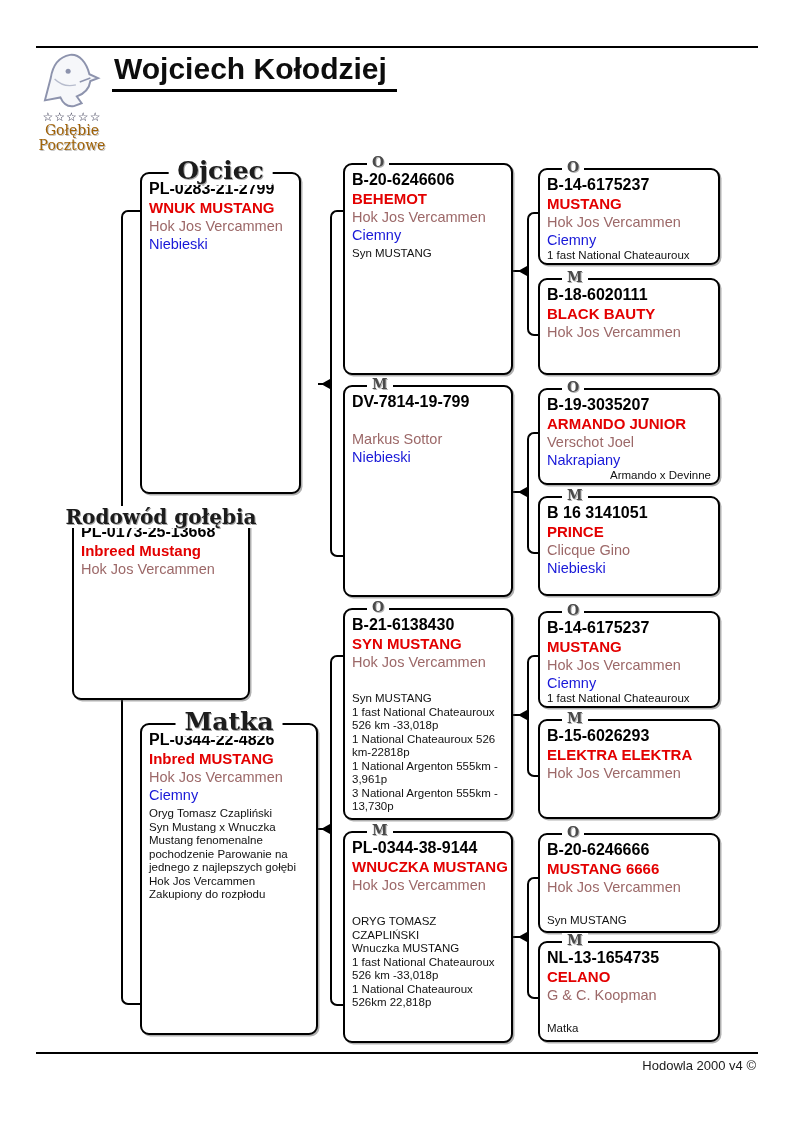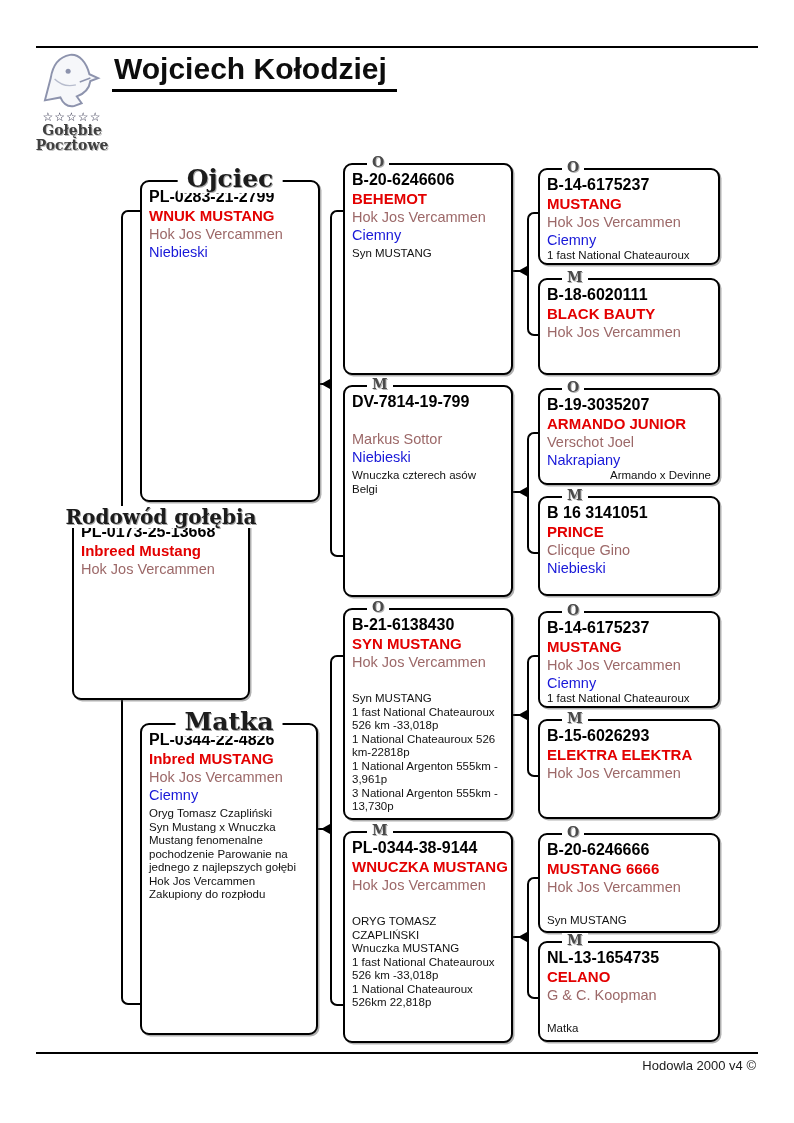--- a/index.html
+++ b/index.html
@@ -2,21 +2,21 @@
 <html><head>
 <meta charset="utf-8">
 <style>
   html,body{margin:0;padding:0;background:#fff;}
   .page{position:relative;width:794px;height:1123px;background:#fff;overflow:hidden;
         font-family:"Liberation Sans", sans-serif;color:#000;}
   .rule{position:absolute;border-top:2px solid #000;height:0;}
   
   .logo{position:absolute;left:28px;top:52px;width:88px;text-align:center;line-height:1.05;}
   .logo-stars{font-size:12px;color:#23233f;letter-spacing:1px;margin-top:-3px;}
-  .logo-name{font-family:"DejaVu Serif", serif;font-weight:bold;font-size:14px;color:#404040;
+  .logo-name{font-family:"DejaVu Serif", serif;font-weight:normal;font-size:14px;color:#a16207;
              text-shadow:1px 1px 0 #c0c0c0;}
   .main-title{position:absolute;left:112px;top:52px;font-size:30px;font-weight:bold;color:#0d0d0d;
               border-bottom:3px solid #000;padding:0 10px 3px 2px;white-space:nowrap;}
   
   .pbox{position:absolute;background:#fff;border:2px solid #000;border-radius:9px;
         padding:5px 7px;box-sizing:border-box;box-shadow:1.5px 1.5px 0 rgba(80,80,80,.45);z-index:2;}
   .boxtitle{position:absolute;top:-17px;left:50%;transform:translateX(-50%);background:#fff;
             padding:0 9px;font-family:"DejaVu Serif", serif;font-weight:bold;font-size:25px;
             color:#1c1c1c;white-space:nowrap;text-shadow:1px 1px 0 #a8a8a8;line-height:1.1;}
   .boxtitle.small{font-size:20px;top:-11px;}
@@ -79,21 +79,21 @@
   <div class="cline arrow-left" style="left:518px;top:487px;"></div>
 
   <div class="cline bracket" style="left:527px;top:655px;width:11px;height:118px;"></div>
   <div class="cline hline" style="left:513px;top:714px;width:14px;"></div>
   <div class="cline arrow-left" style="left:518px;top:710px;"></div>
 
   <div class="cline bracket" style="left:527px;top:877px;width:11px;height:118px;"></div>
   <div class="cline hline" style="left:513px;top:936px;width:14px;"></div>
   <div class="cline arrow-left" style="left:518px;top:932px;"></div>
 
-  <div class="pbox" style="left:140px;top:180px;width:180px;height:322px;">
+  <div class="pbox" style="left:140px;top:172px;width:161px;height:322px;">
     <div class="boxtitle">Ojciec</div>
     <div class="ring">PL-0283-21-2799</div>
     <div class="pname">WNUK MUSTANG</div>
     <div class="breeder">Hok Jos Vercammen</div>
     <div class="trait">Niebieski</div>
   </div>
 
   <div class="pbox" style="left:72px;top:515px;width:178px;height:185px;">
     <div class="boxtitle small">Rodowód gołębia</div>
     <div class="ring">PL-0173-25-13668</div>
@@ -124,21 +124,20 @@
     <div class="trait">Ciemny</div>
     <div class="note">Syn MUSTANG</div>
   </div>
 
   <div class="pbox" style="left:343px;top:385px;width:170px;height:212px;">
     <div class="boxtag">M</div>
     <div class="ring">DV-7814-19-799</div>
     <div class="pname"></div>
     <div class="breeder">Markus Sottor</div>
     <div class="trait">Niebieski</div>
-    <div class="note">Wnuczka czterech asów Belgi</div>
   </div>
 
   <div class="pbox" style="left:343px;top:608px;width:170px;height:212px;">
     <div class="boxtag">O</div>
     <div class="ring">B-21-6138430</div>
     <div class="pname">SYN MUSTANG</div>
     <div class="breeder">Hok Jos Vercammen</div>
     <div class="trait"></div>
     <div class="note">Syn MUSTANG
 1 fast National Chateauroux

